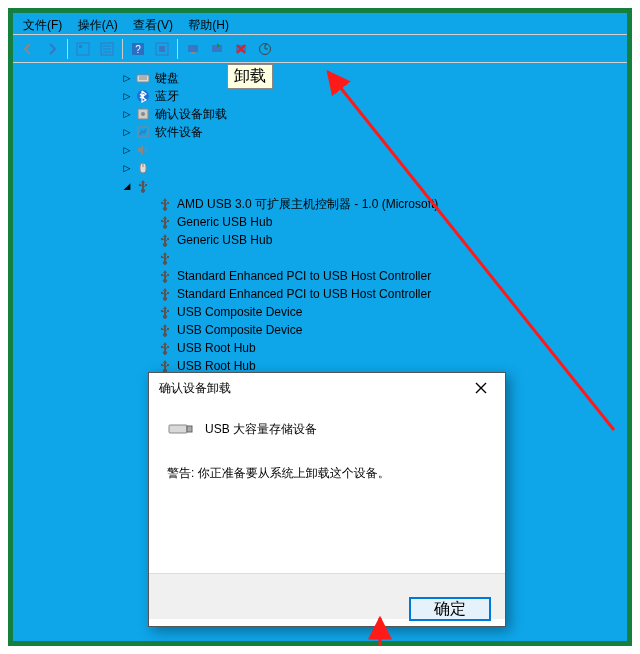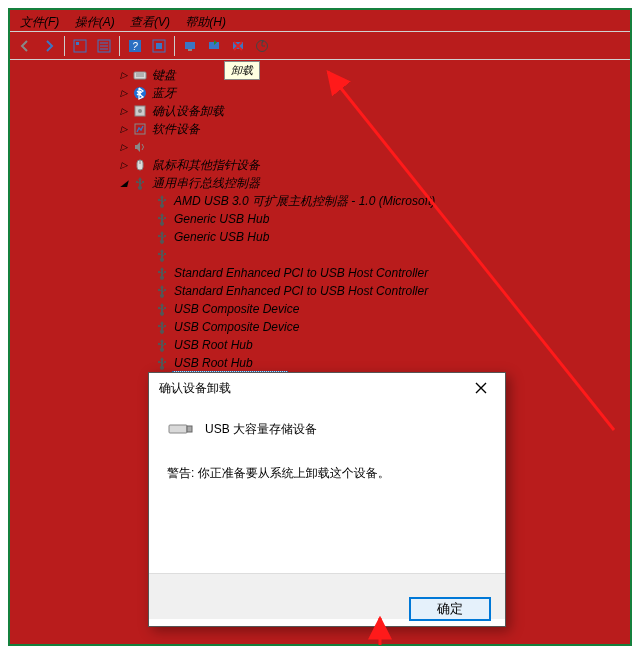--- a/index.html
+++ b/index.html
@@ -10,23 +10,22 @@
     background: #fff;
     width: 640px;
     height: 654px;
     position: relative;
     overflow: hidden;
     color: #000;
   }
   .outer-border {
     position: absolute;
     top: 8px; left: 8px; right: 8px; bottom: 8px;
-    border: 2px solid #15803d;
-    background: #b91c1c;
-    font-style: italic;
+    border: 5px solid #15803d;
+    background: #0ea5e9;
   }
   
   .menubar {
     height: 22px;
     padding: 2px 4px 0 4px;
     border-bottom: 1px solid #d0d0d0;
   }
   .menubar span {
     display: inline-block;
     padding: 2px 6px;
@@ -48,21 +47,21 @@
     cursor: default;
     position: relative;
   }
   .tsep { width:1px; height:20px; background:#ccc; margin:0 2px; }
   .tooltip-box {
     position: absolute;
     top: 25px; left: -4px;
     background: #ffffe1;
     border: 1px solid #888;
     padding: 1px 6px;
-    font-size: 11px;
+    font-size: 16px;
     white-space: nowrap;
     z-index: 5;
   }
   
   .tree {
     padding: 6px 0 0 0;
   }
   .row {
     display: flex;
     align-items: center;
@@ -126,21 +125,21 @@
     height: 46px;
     background: #f0f0f0;
     border-top: 1px solid #ddd;
     display:flex; align-items:center; justify-content:flex-end;
     gap: 10px; padding-right: 14px;
   }
   .btn {
     min-width: 82px; height: 24px;
     background: #e1e1e1;
     border: 1px solid #adadad;
-    font-size: 13px;
+    font-size: 16px;
     font-family: inherit;
     display:flex; align-items:center; justify-content:center;
     cursor: default;
     margin-top: 25px;
   }
   .btn.focus { border: 2px solid #0078d7; background:#e5f1fb; }
   
   .arrow-svg {
     position: absolute;
     top: 0; left: 0;
@@ -287,36 +286,34 @@
       </div>
       <div class="row">
         <span class="indent" style="width: 108px;"></span>
         <span class="exp">▷</span>
         <span class="ico">
           <svg width="14" height="14" viewBox="0 0 14 14">
             <rect x="4" y="2" width="6" height="10" rx="3" fill="#ddd" stroke="#888"></rect>
             <line x1="7" y1="2" x2="7" y2="6" stroke="#888"></line>
           </svg>
         </span>
-        <span class="lbl">鼠标和其他指针设备</span>
       </div>
       <div class="row">
         <span class="indent" style="width: 108px;"></span>
         <span class="exp">
           <span style="color:#000">◢</span>
         </span>
         <span class="ico">
           <svg width="14" height="14" viewBox="0 0 14 14">
             <path d="M7 1 L9 4 H8 V10 A2 2 0 1 1 6 10 V4 H5 Z" fill="#555"></path>
             <circle cx="4" cy="6" r="1.2" fill="#555"></circle>
             <rect x="9" y="5" width="2" height="2" fill="#555"></rect>
             <path d="M5 6 L7 8 M10 6 L7 9" stroke="#555" fill="none"></path>
           </svg>
         </span>
-        <span class="lbl">通用串行总线控制器</span>
       </div>
       <div class="row">
         <span class="indent" style="width: 130px;"></span>
         <span class="exp empty"></span>
         <span class="ico">
           <svg width="14" height="14" viewBox="0 0 14 14">
             <path d="M7 1 L9 4 H8 V10 A2 2 0 1 1 6 10 V4 H5 Z" fill="#555"></path>
             <circle cx="4" cy="6" r="1.2" fill="#555"></circle>
             <rect x="9" y="5" width="2" height="2" fill="#555"></rect>
             <path d="M5 6 L7 8 M10 6 L7 9" stroke="#555" fill="none"></path>

